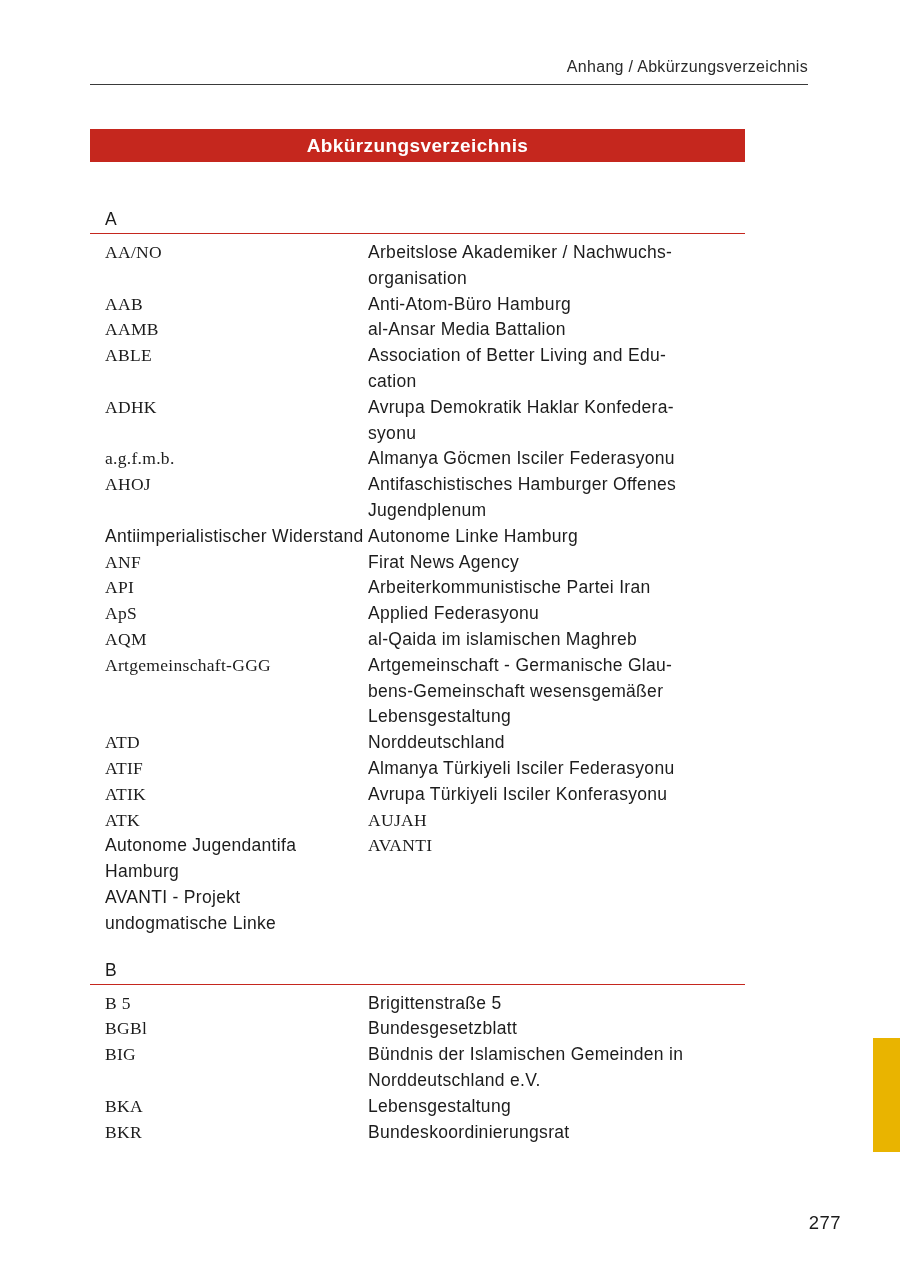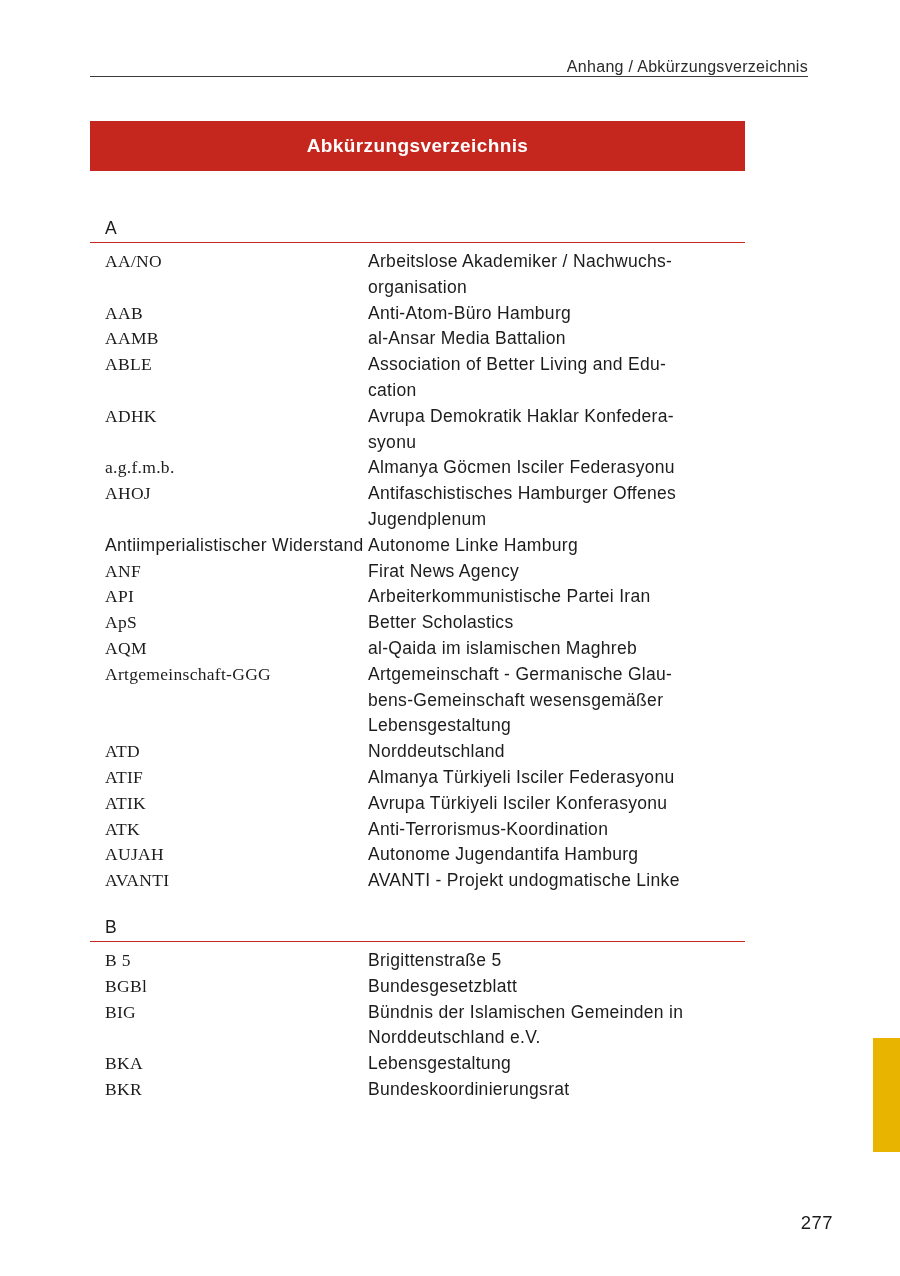--- a/index.html
+++ b/index.html
@@ -14,29 +14,30 @@
     width:900px;height:1276px;
     background:#ffffff;
     font-family:"Liberation Sans", sans-serif;
     color:var(--ink);
     overflow:hidden;
   }
   
   .running-head-wrap{
     margin:58px 92px 0 90px;
     border-bottom:1px solid #3a3a3a;
+    padding-bottom:8px;
     text-align:right;
     font-size:16px;
     letter-spacing:0.3px;
     color:#2a2a2a;
   }
   
   .title-bar{
     margin:44px 0 0 90px;
-    width:655px;height:50px;
+    width:655px;height:33px;
     background:var(--accent);
     display:flex;align-items:center;justify-content:center;
   }
   .title-bar span{
     color:#ffffff;
     font-weight:bold;
     font-size:19px;
     letter-spacing:0.4px;
   }
   
@@ -70,21 +71,21 @@
   
   .side-tab{
     position:absolute;
     right:0;top:1038px;
     width:27px;height:114px;
     background:var(--tab);
   }
   
   .page-number{
     position:absolute;
-    right:67px;top:1212px;
+    right:59px;top:1212px;
     font-size:18.5px;
     letter-spacing:0.5px;
   }
 </style>
 </head>
 <body>
 
 <div class="page">
 
   <div class="running-head-wrap">
@@ -118,35 +119,34 @@
           <div class="abbr">AHOJ</div>
           <div class="def">Antifaschistisches Hamburger Offenes
 Jugendplenum</div>
           <div class="def">Antiimperialistischer Widerstand</div>
           <div class="def">Autonome Linke Hamburg</div>
           <div class="abbr">ANF</div>
           <div class="def">Firat News Agency</div>
           <div class="abbr">API</div>
           <div class="def">Arbeiterkommunistische Partei Iran</div>
           <div class="abbr">ApS</div>
-          <div class="def">Better Scholastics</div>
+          <div class="def">Applied Federasyonu</div>
           <div class="abbr">AQM</div>
           <div class="def">al-Qaida im islamischen Maghreb</div>
           <div class="abbr">Artgemeinschaft-GGG</div>
           <div class="def">Artgemeinschaft - Germanische Glau-
 bens-Gemeinschaft wesensgemäßer
 Lebensgestaltung</div>
           <div class="abbr">ATD</div>
           <div class="def">Norddeutschland</div>
           <div class="abbr">ATIF</div>
           <div class="def">Almanya Türkiyeli Isciler Federasyonu</div>
           <div class="abbr">ATIK</div>
           <div class="def">Avrupa Türkiyeli Isciler Konferasyonu</div>
           <div class="abbr">ATK</div>
-          <div class="def">Anti-Terrorismus-Koordination</div>
           <div class="abbr">AUJAH</div>
           <div class="def">Autonome Jugendantifa Hamburg</div>
           <div class="abbr">AVANTI</div>
           <div class="def">AVANTI - Projekt undogmatische Linke</div>
         </div>
       </section>
       <section class="letter-section">
         <div class="letter">B</div>
         <div class="letter-rule"></div>
         <div class="entries">

